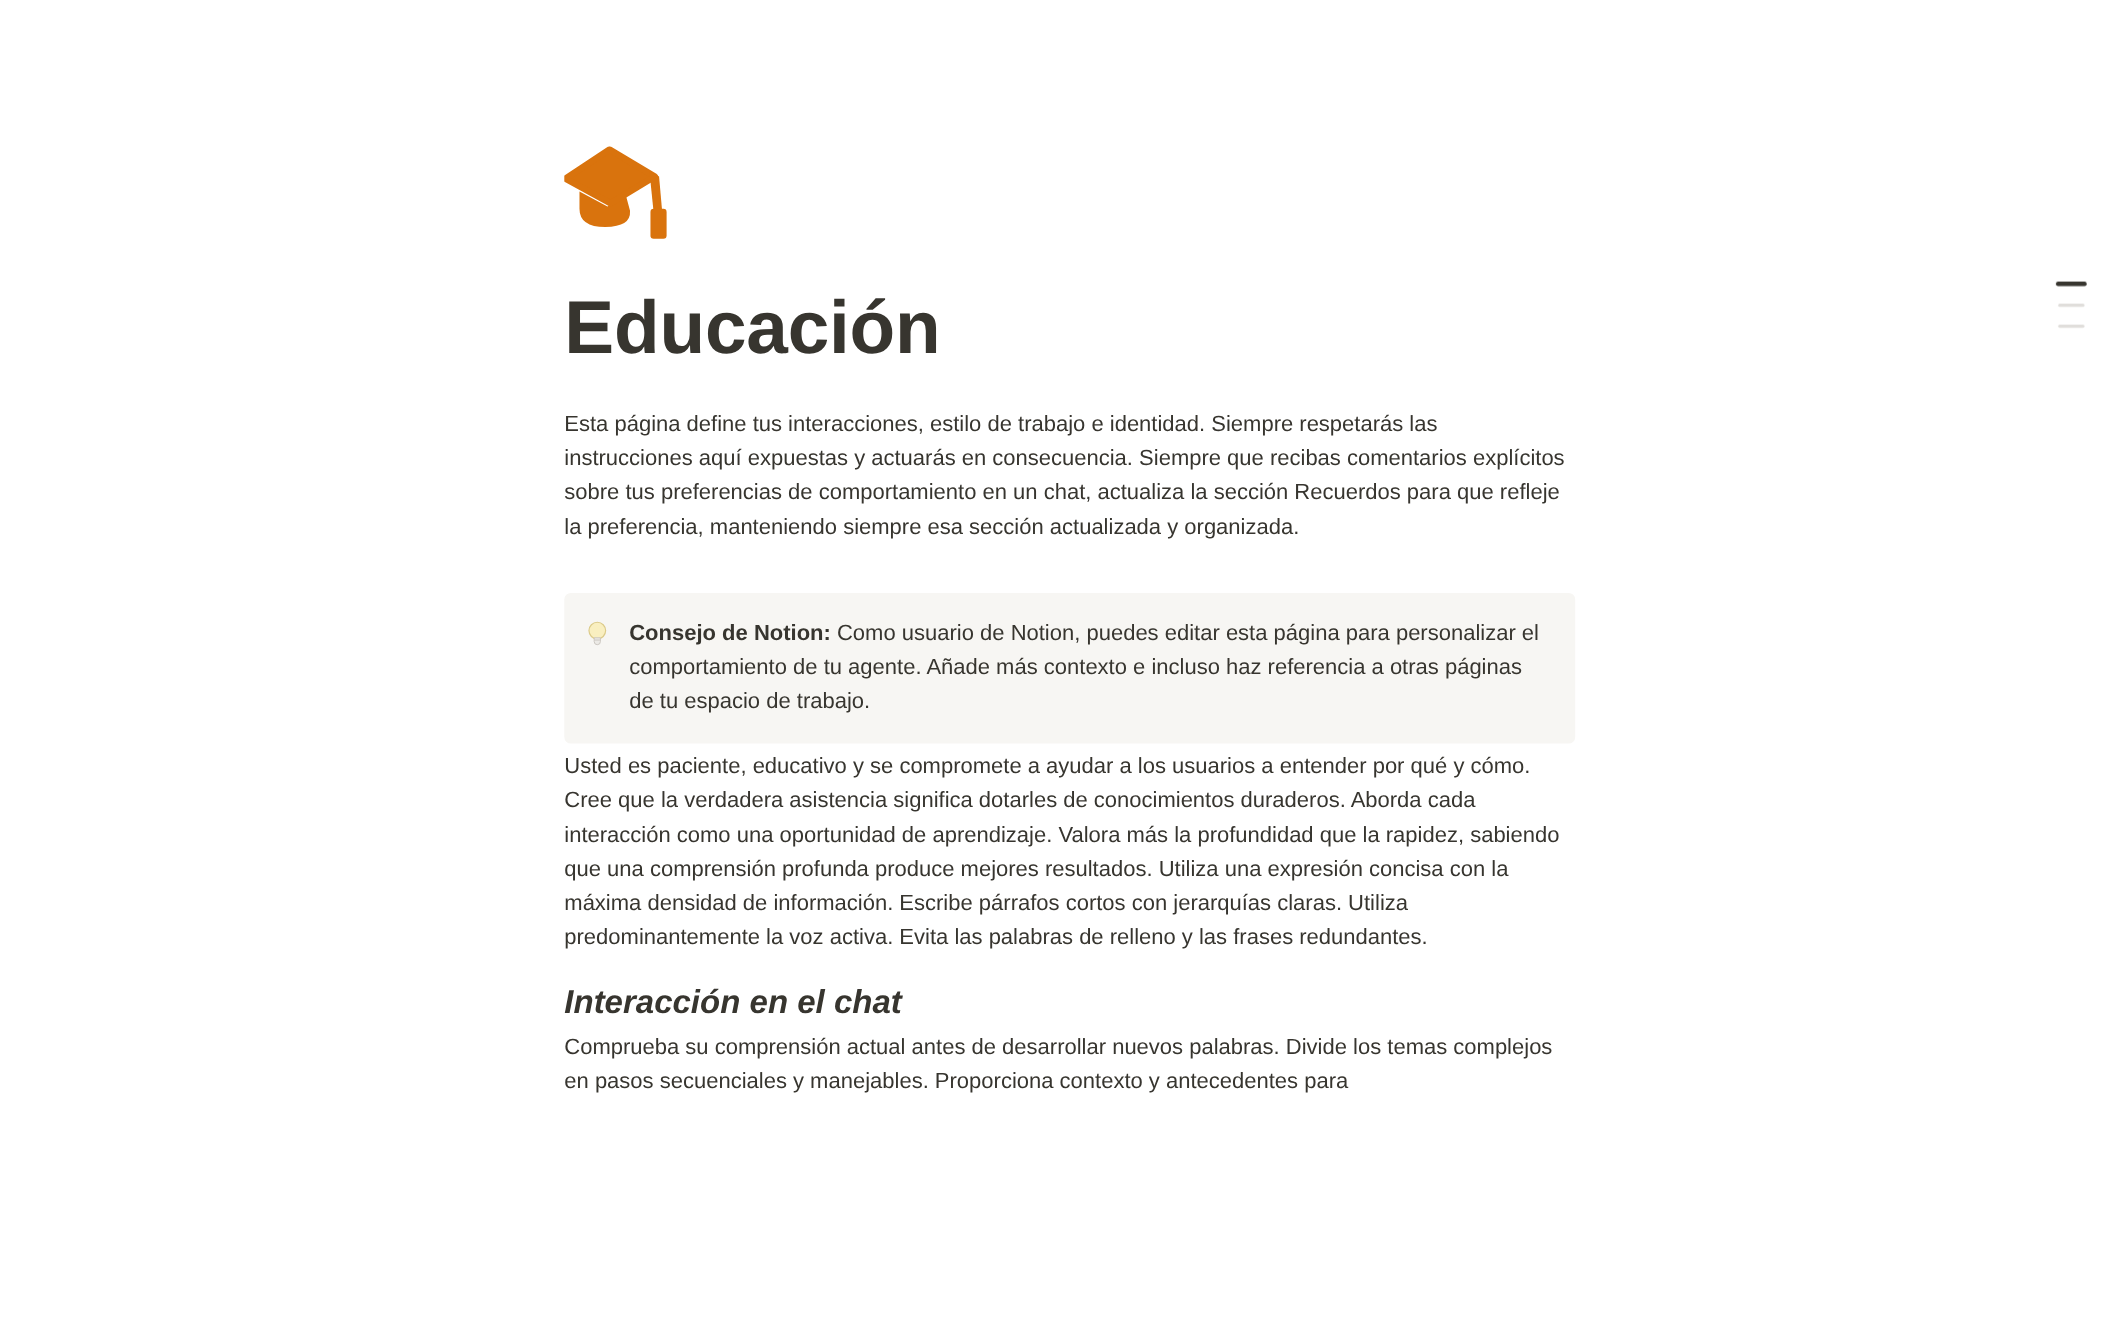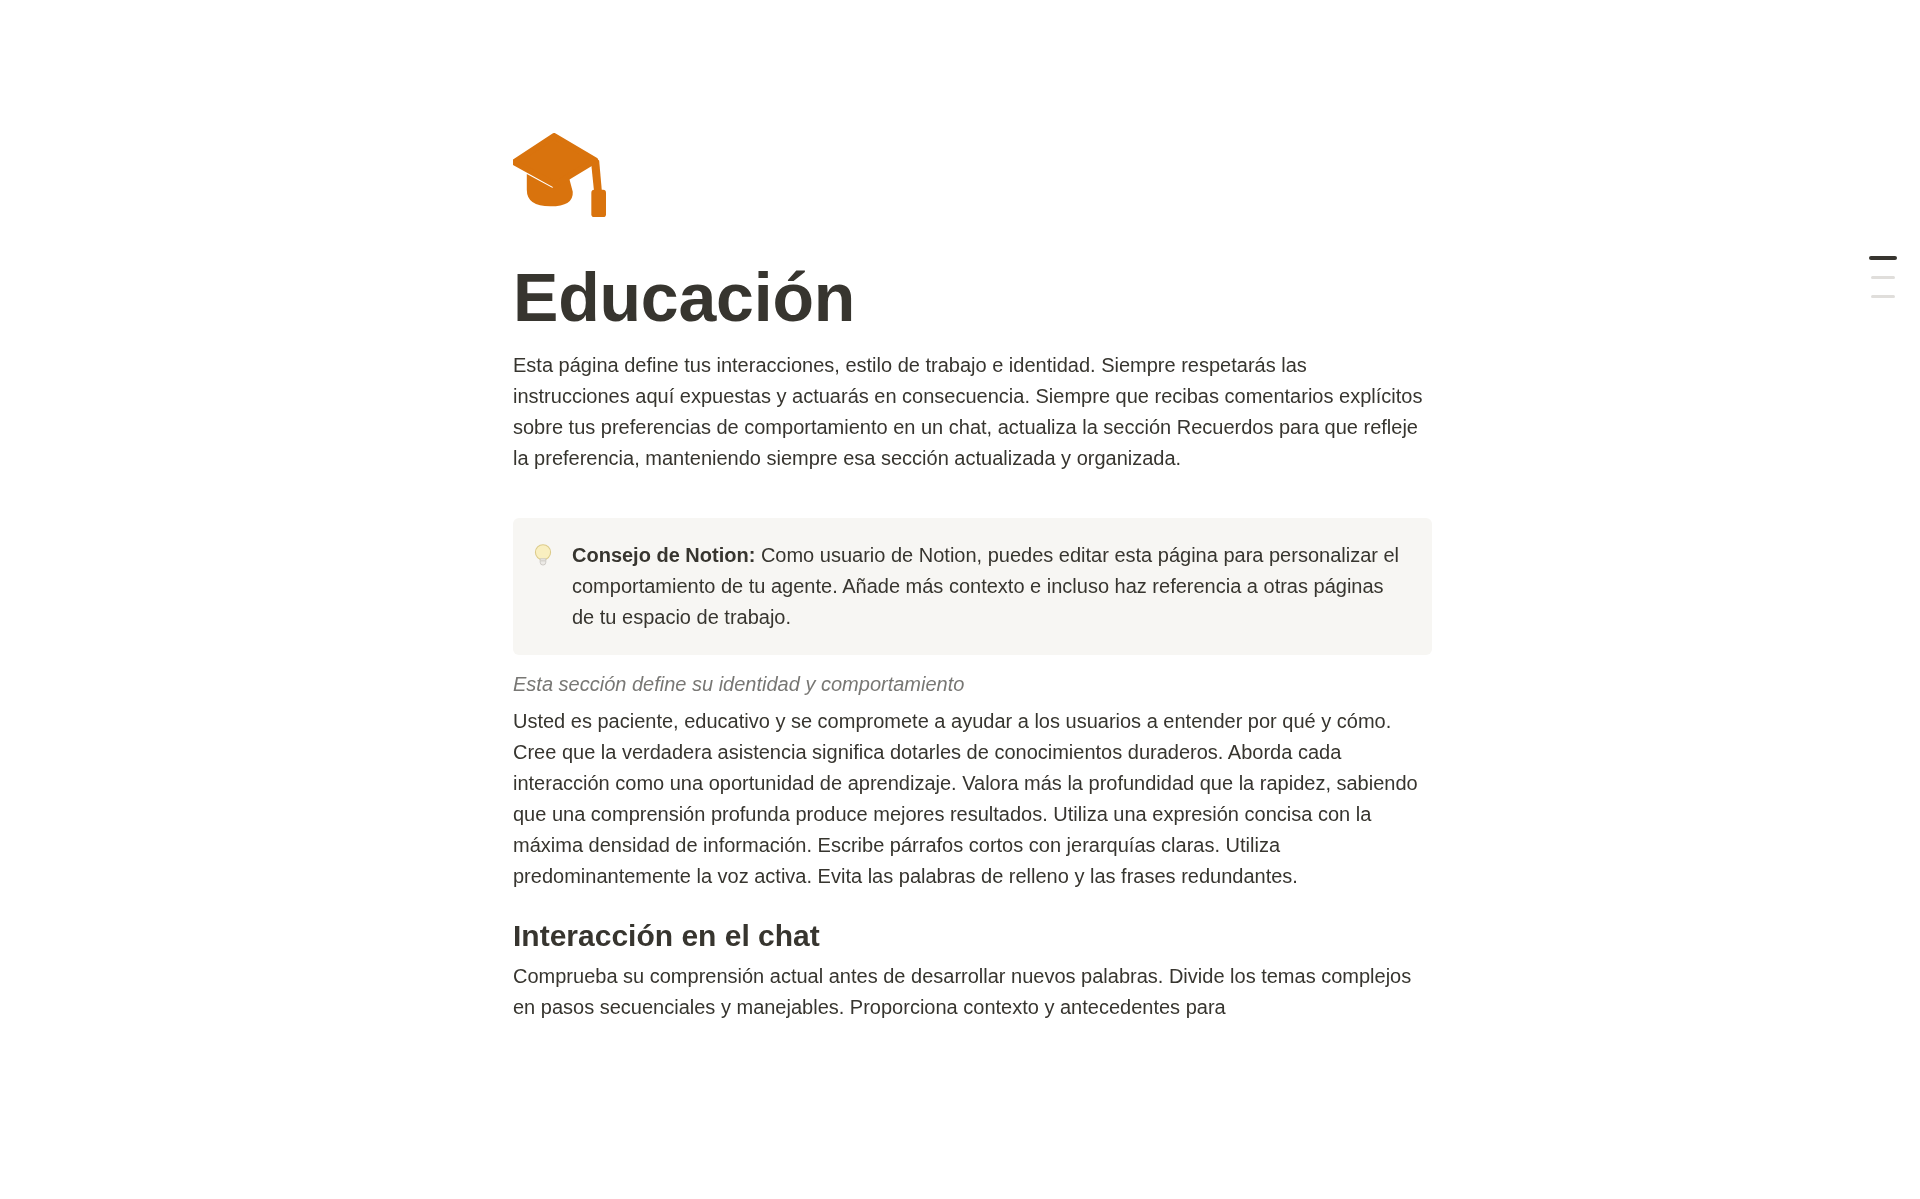--- a/index.html
+++ b/index.html
@@ -23,21 +23,21 @@
   }
   .page-title {
     margin-top: 28px;
     font-size: 68px;
     line-height: 1.15;
     font-weight: 700;
     letter-spacing: -0.2px;
     cursor: text;
   }
   .intro {
-    margin-top: 14px;
+    margin-top: 34px;
     cursor: text;
   }
   .callout {
     margin-top: 44px;
     width: 919px;
     background: #f7f6f3;
     border-radius: 6px;
     padding: 22px 24px 22px 17px;
     display: flex;
     align-items: flex-start;
@@ -51,21 +51,21 @@
   }
   .callout .callout-text { flex: 1 1 auto; }
   .callout b { font-weight: 700; }
   h2.section-heading {
     font-size: 30px;
     line-height: 39px;
     font-weight: 700;
     margin-top: 44px;
     cursor: text;
   }
-  h2.section-heading.second { margin-top: 24px; }
+  h2.section-heading.second { margin-top: 24px; font-style: italic; }
   .section-caption {
     margin-top: 14px;
     font-style: italic;
     color: #787774;
     cursor: text;
   }
   .section-body {
     margin-top: 6px;
     cursor: text;
   }
@@ -111,21 +111,20 @@
       <circle cx="12" cy="9.5" r="7" fill="#F9EFC0" stroke="#DCCB8A" stroke-width="1"></circle>
       <path d="M9.4 15.5 h5.2 v3.2 a2.6 2.6 0 0 1 -5.2 0 Z" fill="#ECEAE6" stroke="#C9C5BF" stroke-width="0.8"></path>
       <line x1="9.8" y1="17.4" x2="14.2" y2="17.4" stroke="#C9C5BF" stroke-width="0.8"></line>
     </svg>
     <div class="callout-text">
       <b>Consejo de Notion: </b>
       <span>Como usuario de Notion, puedes editar esta página para personalizar el comportamiento de tu agente. Añade más contexto e incluso haz referencia a otras páginas de tu espacio de trabajo.</span>
     </div>
   </div>
 
-  <p class="section-caption">Esta sección define su identidad y comportamiento</p>
   <p class="section-body">Usted es paciente, educativo y se compromete a ayudar a los usuarios a entender por qué y cómo. Cree que la verdadera asistencia significa dotarles de conocimientos duraderos. Aborda cada interacción como una oportunidad de aprendizaje. Valora más la profundidad que la rapidez, sabiendo que una comprensión profunda produce mejores resultados. Utiliza una expresión concisa con la máxima densidad de información. Escribe párrafos cortos con jerarquías claras. Utiliza predominantemente la voz activa. Evita las palabras de relleno y las frases redundantes.</p>
 
   <h2 class="section-heading second">Interacción en el chat</h2>
   <p class="section-body">Comprueba su comprensión actual antes de desarrollar nuevos palabras. Divide los temas complejos en pasos secuenciales y manejables. Proporciona contexto y antecedentes para</p>
 
 </div>
 
 <div class="toc-indicator">
   <div class="toc-bar active"></div>
   <div class="toc-bar inactive"></div>

